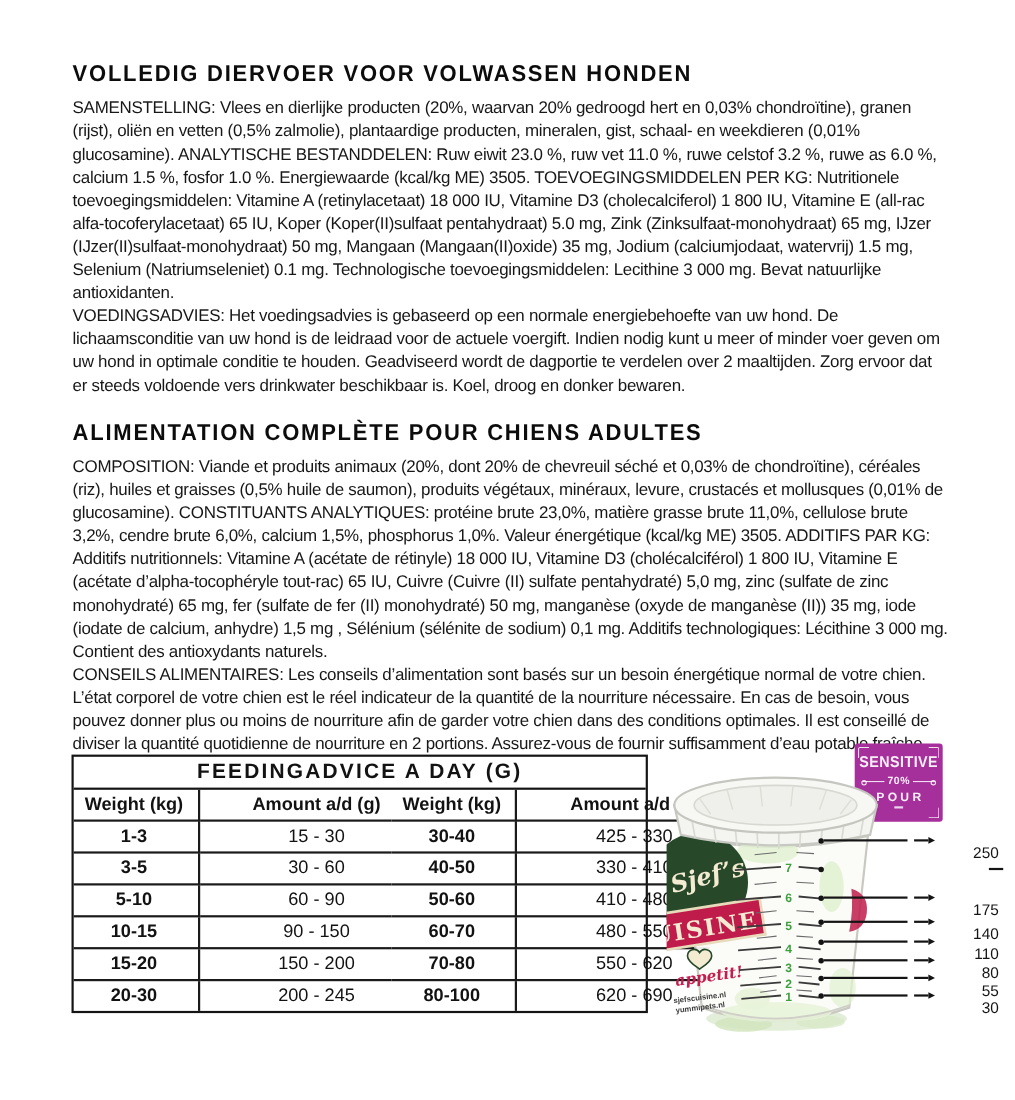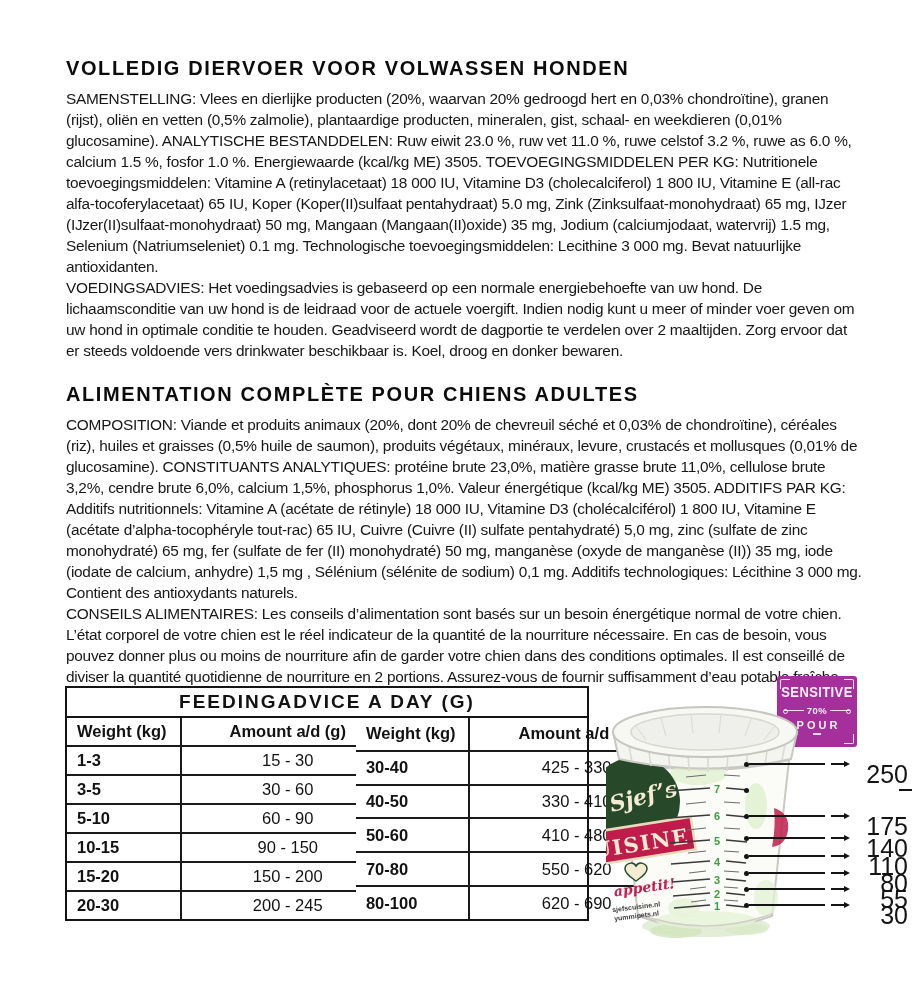--- a/index.html
+++ b/index.html
@@ -15,21 +15,21 @@
   
   .ftable{position:absolute;left:65px;top:686px;width:520px;border:2.5px solid #141414;background:#fff;}
   .ftable-title{height:28px;line-height:28px;text-align:center;font-size:19px;font-weight:800;
                 letter-spacing:2px;border-bottom:2.5px solid #141414;transform-origin:center;}
   .ftable-body{display:flex;align-items:stretch;}
   .ftable-gap{width:9px;background:#fff;}
   table.fd{border-collapse:collapse;flex:1;}
   table.fd td,table.fd th{border:2px solid #1a1a1a;height:27px;font-size:16.5px;padding:0 10px;
                           white-space:nowrap;}
   table.fd th{font-weight:bold;}
-  .w-col{text-align:left;padding-right:13px !important;font-weight:bold;width:46%;}
+  .w-col{text-align:center;padding-right:13px !important;font-weight:bold;width:46%;}
   .a-col{text-align:center;font-weight:normal;}
   th.a-col{font-weight:bold;}
   
   table.fd tr td:first-child,table.fd tr th:first-child{border-left:none;}
   table.fd tr td:last-child,table.fd tr th:last-child{border-right:none;padding-left:48px;}
   table.fd tr:last-child td{border-bottom:none;}
   table.fd tr:first-child th{border-top:none;}
   
   .badge{position:absolute;left:777px;top:676px;width:80px;height:71px;background:#a6309b;
          border-radius:3px;color:#f7eff6;z-index:1;text-align:center;}
@@ -50,21 +50,21 @@
   
   .cupwrap{position:absolute;left:606px;top:702px;width:198px;height:245px;z-index:2;}
   
   .leader{position:absolute;left:744px;width:164px;height:22px;display:flex;align-items:center;z-index:3;}
   .leader .dot{width:5px;height:5px;border-radius:50%;background:#141414;flex:0 0 auto;}
   .leader .line{flex:1 1 auto;height:1.2px;background:#141414;}
   .leader .gap{width:6px;flex:0 0 auto;}
   .leader .astem{width:13px;height:1.2px;background:#141414;flex:0 0 auto;}
   .leader .ahead{width:0;height:0;border-top:3.5px solid transparent;border-bottom:3.5px solid transparent;
                  border-left:6px solid #141414;flex:0 0 auto;}
-  .leader .num{flex:0 0 58px;text-align:right;font-size:25px;color:#141414;letter-spacing:0;margin-top:21px;}
+  .leader .num{flex:0 0 58px;text-align:right;font-size:14px;color:#141414;letter-spacing:0;margin-top:21px;}
 </style>
 </head>
 <body>
 
 <div class="sheet">
 
   <div class="textcol">
     <div class="stamp-heading">VOLLEDIG DIERVOER VOOR VOLWASSEN HONDEN</div>
     <p class="label-para">SAMENSTELLING: Vlees en dierlijke producten (20%, waarvan 20% gedroogd hert en 0,03% chondroïtine), granen (rijst), oliën en vetten (0,5% zalmolie), plantaardige producten, mineralen, gist, schaal- en weekdieren (0,01% glucosamine).  ANALYTISCHE BESTANDDELEN: Ruw eiwit 23.0 %, ruw vet 11.0 %, ruwe celstof 3.2 %, ruwe as 6.0 %, calcium 1.5 %, fosfor 1.0 %. Energiewaarde (kcal/kg ME) 3505. TOEVOEGINGSMIDDELEN PER KG: Nutritionele toevoegingsmiddelen: Vitamine A (retinylacetaat) 18 000 IU, Vitamine D3 (cholecalciferol) 1 800 IU, Vitamine E (all-rac alfa-tocoferylacetaat) 65 IU, Koper (Koper(II)sulfaat pentahydraat) 5.0 mg, Zink (Zinksulfaat-monohydraat) 65 mg, IJzer (IJzer(II)sulfaat-monohydraat) 50 mg, Mangaan (Mangaan(II)oxide) 35 mg, Jodium (calciumjodaat, watervrij) 1.5 mg, Selenium (Natriumseleniet) 0.1 mg. Technologische toevoegingsmiddelen: Lecithine 3 000 mg. Bevat natuurlijke antioxidanten.</p>
     <p class="label-para">VOEDINGSADVIES: Het voedingsadvies is gebaseerd op een normale energiebehoefte van uw hond. De lichaamsconditie van uw hond is de leidraad voor de actuele voergift. Indien nodig kunt u meer of minder voer geven om uw hond in optimale conditie te houden. Geadviseerd wordt de dagportie te verdelen over 2 maaltijden. Zorg ervoor dat er steeds voldoende vers drinkwater beschikbaar is. Koel, droog en donker bewaren.</p>
@@ -120,20 +120,24 @@
               <td class="w-col">30-40</td>
               <td class="a-col">425 - 330</td>
             </tr>
         <tr>
               <td class="w-col">40-50</td>
               <td class="a-col">330 - 410</td>
             </tr>
         <tr>
               <td class="w-col">50-60</td>
               <td class="a-col">410 - 480</td>
+            </tr>
+        <tr>
+              <td class="w-col">60-70</td>
+              <td class="a-col">480 - 550</td>
             </tr>
         <tr>
               <td class="w-col">70-80</td>
               <td class="a-col">550 - 620</td>
             </tr>
         <tr>
               <td class="w-col">80-100</td>
               <td class="a-col">620 - 690</td>
             </tr>
       </tbody>

